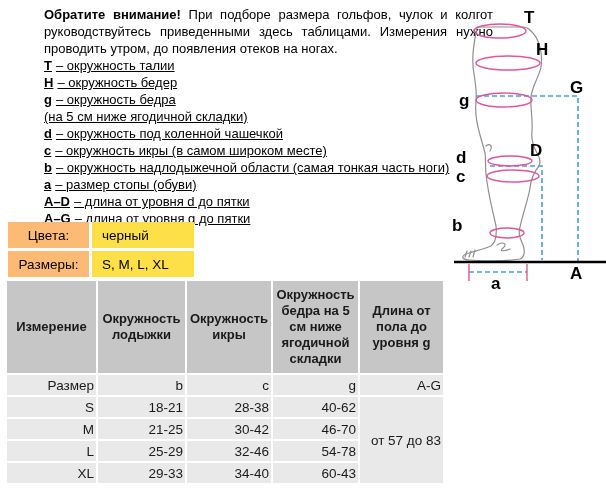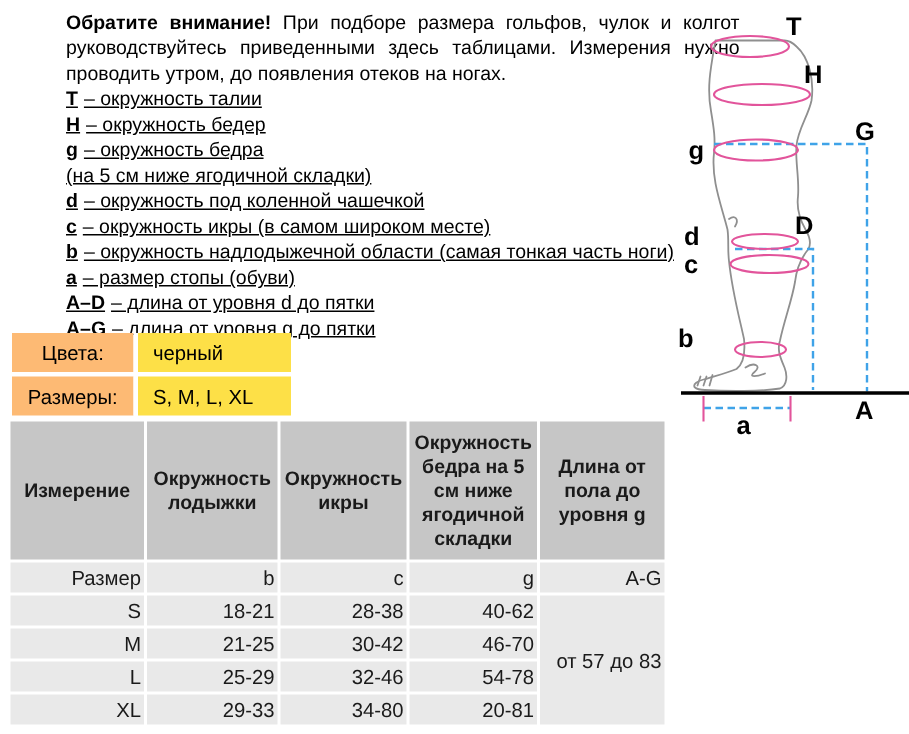--- a/index.html
+++ b/index.html
@@ -109,22 +109,22 @@
   </tr>
   <tr>
     <td>L</td>
     <td>25-29</td>
     <td>32-46</td>
     <td>54-78</td>
   </tr>
   <tr>
     <td>XL</td>
     <td>29-33</td>
-    <td>34-80</td>
-    <td>20-81</td>
+    <td>34-40</td>
+    <td>60-43</td>
   </tr>
 </tbody>
   </table>
 
 <div class="leg-wrap">
   <svg width="166" height="290" viewBox="0 0 166 290">
 
     <g fill="none" stroke-width="1.2" stroke-linecap="round" stroke="#8f8f8f">
       <path d="M37,27 C34,44 31,58 34,74 C36,86 37,93 36,102 C34,120 41,137 45,153 C46,160 45,166 46,174 C48,194 53,212 56,226 C57,236 55,243 51,246 C44,249 35,251 29,253 C25,254 22,256 23,258 C24,259 26,260 30,260 C45,261 68,261 80,259 C85,257 85,250 83,245 C80,238 78,233 80,227 C83,213 88,200 90,188 C91,179 94,172 99,166 C101,162 100,158 97,153 C93,146 91,139 92,131 C93,119 90,107 91,97 C92,86 99,77 101,67 C103,53 99,38 91,31 C88,28 86,27 83,27 L37,27"></path>
       <path d="M46,146 C50,143 53,146 50,151"></path>

